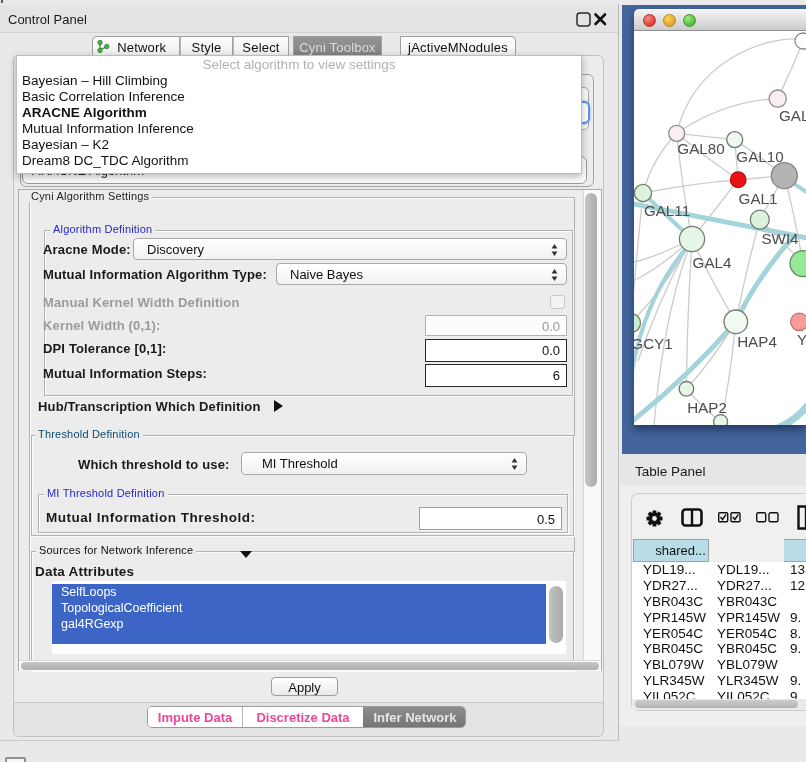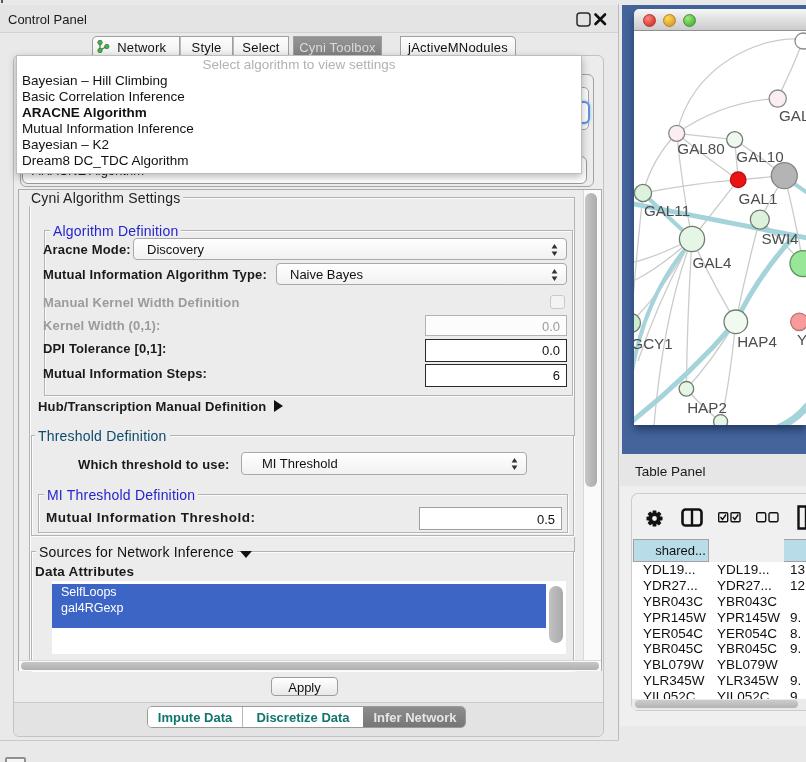--- a/index.html
+++ b/index.html
@@ -15,41 +15,41 @@
 .tab { position:absolute; top:36px; height:19px; padding-top:3px; border:1px solid #9f9f9f; border-bottom:none;
   background:linear-gradient(#fdfdfd,#efefef); font-size:13px; color:#111; text-align:center; letter-spacing:0.2px; }
 .tabsel { background:linear-gradient(#949494,#838383); color:#dcdcdc; }
 
 #ipanel { left:13px; top:55px; width:591px; height:682px; background:#ececec; border:1px solid #c2c2c2; border-radius:6px; }
 #ibottom { left:14px; top:702px; width:589px; height:34px; background:#e3e3e3; border-top:1px solid #cbcbcb; border-radius:0 0 6px 6px; }
 
 #spane { left:18px; top:189px; width:584px; height:482px; border:1px solid #ababab; background:#ececec; }
 
 .grp { position:absolute; border:1px solid #b3b3b3; box-shadow:1px 1px 0 #fbfbfb, inset 1px 1px 0 #fbfbfb; }
-.gtitle { position:absolute; background:#ececec; font-size:14px; letter-spacing:0.2px; padding:0 3px; }
+.gtitle { position:absolute; background:#ececec; font-size:11px; letter-spacing:0.2px; padding:0 3px; }
 
 .lbl { position:absolute; font-size:13px; font-weight:bold; color:#1a1a1a; letter-spacing:0.15px; }
 .dis { color:#9b9b9b; }
 .combo { position:absolute; background:linear-gradient(#ffffff,#f1f1f1); border:1px solid #a9a9a9; border-radius:4px; font-size:13px; color:#111; }
 .combo span { position:absolute; left:13px; top:3px; }
 .carr { position:absolute; right:8px; top:5px; width:7px; height:12px; }
 .tf { position:absolute; background:#fff; font-size:13px; color:#111; text-align:right; padding-right:6px; }
 
 #dlist { left:52px; top:581px; width:514px; height:73px; background:#fff; overflow:hidden; }
 .lrow { height:16px; background:#3c65c5; color:#fff; font-size:12.5px; padding-left:9px; line-height:16px; width:494px; }
 
 .sbv { position:absolute; background:#fafafa; }
 .thumb { position:absolute; background:linear-gradient(90deg,#c6c6c6,#ababab); border-radius:6px; }
 .thumbh { position:absolute; background:linear-gradient(#c6c6c6,#b0b0b0); border-radius:4px; }
 
 #popup { left:16px; top:55px; width:566px; height:119px; background:#fff; border:1px solid #bdbdbd;
   box-shadow:0 3px 8px rgba(0,0,0,0.28); z-index:50; font-size:13.5px; color:#111; }
 #popup .pi { position:absolute; left:5px; }
 
-.bseg { position:absolute; top:0; height:22px; font-size:13px; font-weight:bold; text-align:center; padding-top:3px; color:#0f766e; background:#fff; }
+.bseg { position:absolute; top:0; height:22px; font-size:13px; font-weight:bold; text-align:center; padding-top:3px; color:#ec4899; background:#fff; }
 
 #rtop { left:619px; top:0; width:187px; height:6px; background:#e9e9e9; }
 #rdesk { left:622px; top:5px; width:184px; height:449px; background:#44659c; }
 #nwin { left:634px; top:9px; width:172px; height:416px; border-radius:5px 0 0 0; box-shadow:0 5px 9px rgba(10,25,55,0.55); }
 #ntbar { left:0; top:0; width:172px; height:22px; background:linear-gradient(#f6f6f6,#cbcbcb); border-radius:5px 0 0 0; border-bottom:1px solid #909090; }
 .tl { position:absolute; top:14px; width:13px; height:13px; border-radius:50%; }
 #ncanvas { left:0; top:22px; width:172px; height:394px; background:#fff; overflow:hidden; }
 
 #tparea { left:620px; top:454px; width:186px; height:308px; background:#efefef; }
 #tphead { left:620px; top:454px; width:186px; height:32px; background:#e6e6e6; }
@@ -121,21 +121,21 @@
 </div>
 <div class="lbl dis" style="left:43px;top:295px;">Manual Kernel Width Definition</div>
 <div class="abs" style="left:550px;top:295px;width:15px;height:14px;background:#f3f3f3;border:1px solid #c9c9c9;border-radius:3px;"></div>
 <div class="lbl dis" style="left:43px;top:318px;">Kernel Width (0,1):</div>
 <div class="tf" style="left:425px;top:315px;width:142px;height:21px;border:1px solid #b2b2b2;background:#fcfcfc;color:#9b9b9b;padding-top:3px;">0.0</div>
 <div class="lbl" style="left:43px;top:341px;">DPI Tolerance [0,1]:</div>
 <div class="tf" style="left:425px;top:339px;width:142px;height:23px;border:1.5px solid #2b2b2b;padding-top:3px;">0.0</div>
 <div class="lbl" style="left:43px;top:366px;">Mutual Information Steps:</div>
 <div class="tf" style="left:425px;top:364px;width:142px;height:23px;border:1.5px solid #2b2b2b;padding-top:3px;">6</div>
 
-<div class="lbl" style="left:38px;top:399px;">Hub/Transcription Manual Definition</div>
+<div class="lbl" style="left:38px;top:399px;">Hub/Transcription Which Definition</div>
 <svg class="abs" style="left:272px;top:399px;" width="12" height="14" viewBox="0 0 12 14">
     <path d="M2 1 L11 7 L2 13 Z" fill="#111"></path>
   </svg>
 
 <div class="grp" style="left:31px;top:435px;width:543px;height:101px;"></div>
 <div class="gtitle" style="left:35px;top:428px;color:#0c4a6e;">Threshold Definition</div>
 
 <div class="lbl" style="left:78px;top:457px;">Which threshold to use:</div>
 <div class="combo" style="left:241px;top:452px;width:286px;height:23px;">
     <span style="left:20px;">MI Threshold</span>
@@ -153,20 +153,21 @@
 <div class="grp" style="left:31px;top:551px;width:543px;height:120px;border-bottom:none;"></div>
 <div class="gtitle" style="left:36px;top:544px;color:#111;">Sources for Network Inference</div>
 <svg class="abs" style="left:239px;top:549px;z-index:3;" width="14" height="10" viewBox="0 0 14 10">
     <path d="M1 2 L13 2 L7 9 Z" fill="#111"></path>
   </svg>
 <div class="lbl" style="left:35px;top:564px;font-size:13.5px;letter-spacing:0.2px;">Data Attributes</div>
 
 <div id="dlist" class="abs">
   <div style="height:3px;background:#fff;"></div>
   <div class="lrow">SelfLoops</div>
+  <div class="lrow">TopologicalCoefficient</div>
   <div class="lrow">gal4RGexp</div>
   <div class="lrow" style="height:12px;color:rgba(255,255,255,0);">x</div>
 </div>
 <div class="thumb abs" style="left:549px;top:586px;width:14px;height:57px;background:linear-gradient(90deg,#c2c2c2,#aaaaaa);border-radius:7px;"></div>
 
 <div class="sbv abs" style="left:583px;top:190px;width:18px;height:480px;border-left:1px solid #d8d8d8;"></div>
 <div class="thumb abs" style="left:585px;top:193px;width:12px;height:294px;"></div>
 <div class="abs" style="left:19px;top:660px;width:582px;height:11px;background:#fafafa;border-top:1px solid #d8d8d8;"></div>
 <div class="thumbh abs" style="left:21px;top:662px;width:578px;height:8px;"></div>
 

